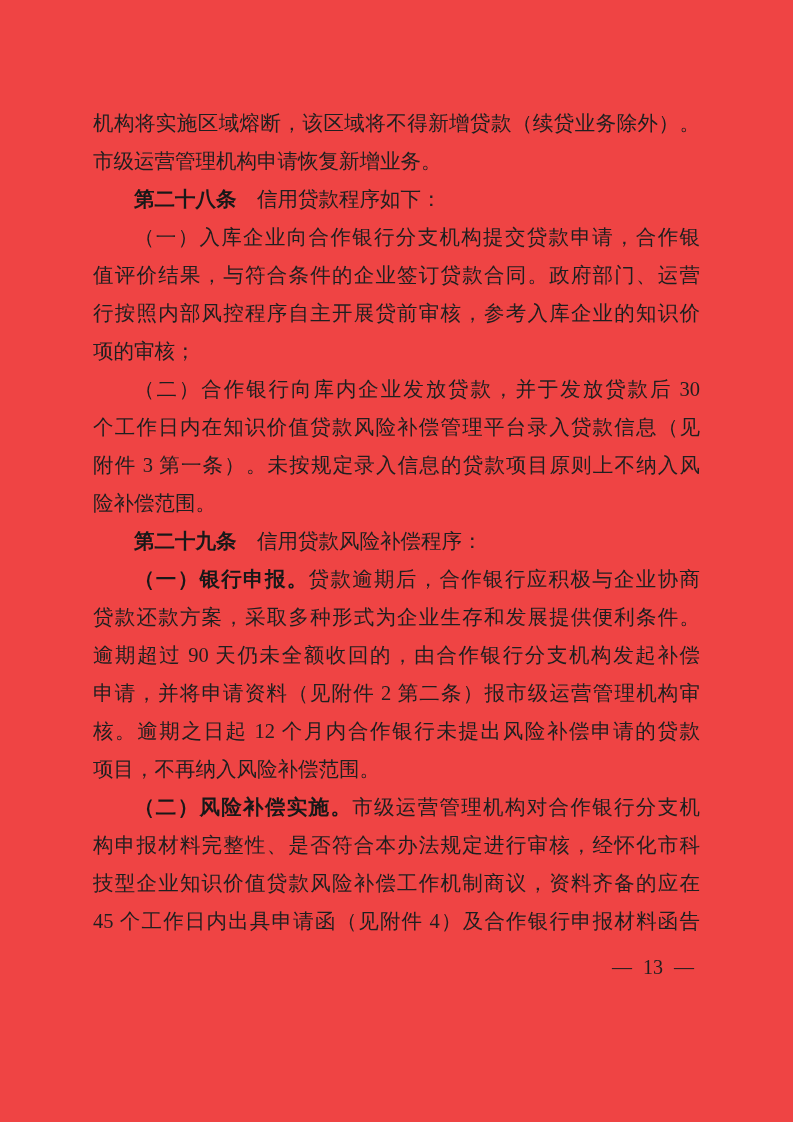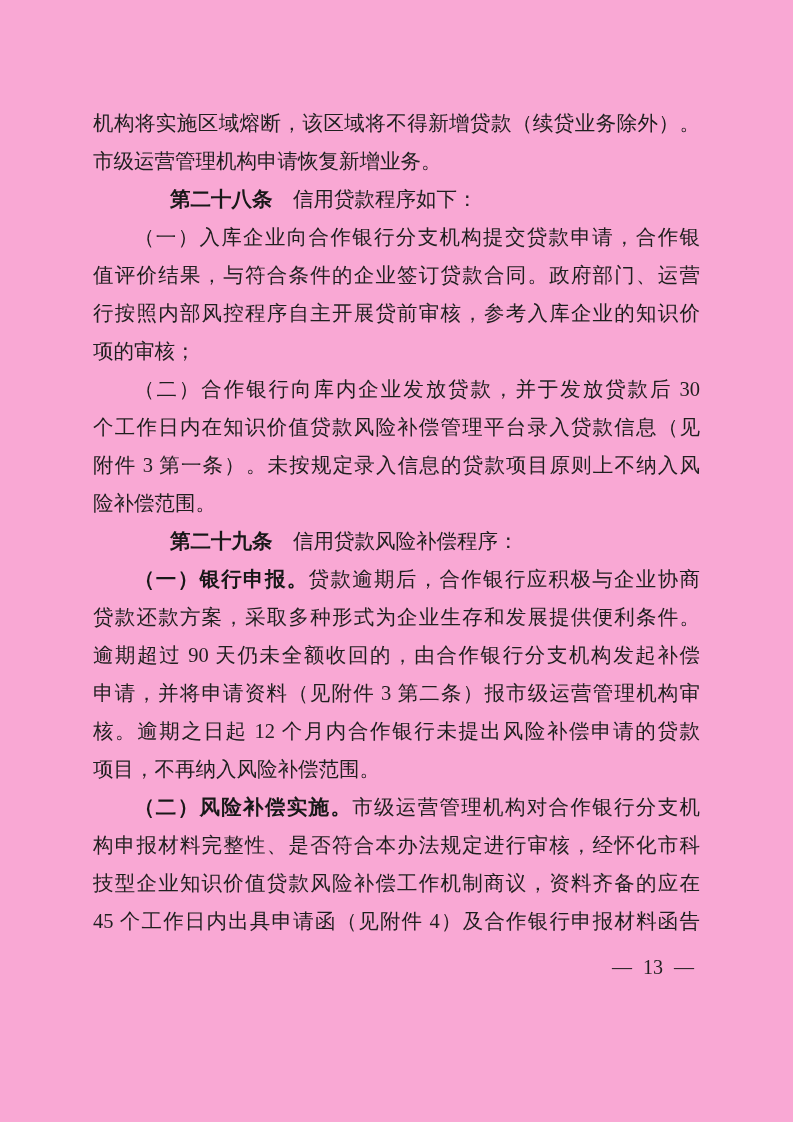--- a/index.html
+++ b/index.html
@@ -4,21 +4,21 @@
 <style>
   html, body {
     margin: 0;
     padding: 0;
     background: #ffffff;
   }
   .page {
     position: relative;
     width: 793px;
     height: 1122px;
-    background: #f9a8d4;
+    background: #ef4444;
     box-sizing: border-box;
     padding: 104px 93px 0 93px;
     overflow: hidden;
     font-family: "Liberation Serif", "DejaVu Serif", serif;
     color: #1f1f1f;
   }
   .doc-body {
     width: 607px;
   }
   .line {
@@ -38,21 +38,20 @@
   }
   .line.indent {
     text-indent: 2em;
   }
   .line b {
     font-weight: 700;
     color: #181818;
   }
   .line.heading b {
     margin-right: 1em;
-    margin-left: 36px;
   }
   .footer {
     margin-top: 12px;
     height: 30px;
     line-height: 30px;
     text-align: right;
     padding-right: 6px;
     font-size: 20px;
     word-spacing: 6px;
     color: #1f1f1f;
@@ -77,21 +76,21 @@
     <p class="line justify indent"><span>（二）合作银行向库内企业发放贷款，并于发放贷款后 30</span></p>
     <p class="line justify"><span>个工作日内在知识价值贷款风险补偿管理平台录入贷款信息（见</span></p>
     <p class="line justify"><span>附件 3 第一条）。未按规定录入信息的贷款项目原则上不纳入风</span></p>
     <p class="line"><span>险补偿范围。</span></p>
 
     <p class="line indent heading"><b>第二十九条</b><span>信用贷款风险补偿程序：</span></p>
 
     <p class="line justify indent"><b>（一）银行申报。</b><span>贷款逾期后，合作银行应积极与企业协商</span></p>
     <p class="line justify"><span>贷款还款方案，采取多种形式为企业生存和发展提供便利条件。</span></p>
     <p class="line justify"><span>逾期超过 90 天仍未全额收回的，由合作银行分支机构发起补偿</span></p>
-    <p class="line justify"><span>申请，并将申请资料（见附件 3 第二条）报市级运营管理机构审</span></p>
+    <p class="line justify"><span>申请，并将申请资料（见附件 2 第二条）报市级运营管理机构审</span></p>
     <p class="line justify"><span>核。逾期之日起 12 个月内合作银行未提出风险补偿申请的贷款</span></p>
     <p class="line"><span>项目，不再纳入风险补偿范围。</span></p>
 
     <p class="line justify indent"><b>（二）风险补偿实施。</b><span>市级运营管理机构对合作银行分支机</span></p>
     <p class="line justify"><span>构申报材料完整性、是否符合本办法规定进行审核，经怀化市科</span></p>
     <p class="line justify"><span>技型企业知识价值贷款风险补偿工作机制商议，资料齐备的应在</span></p>
     <p class="line justify"><span>45 个工作日内出具申请函（见附件 4）及合作银行申报材料函告</span></p>
 
   </main>
 

